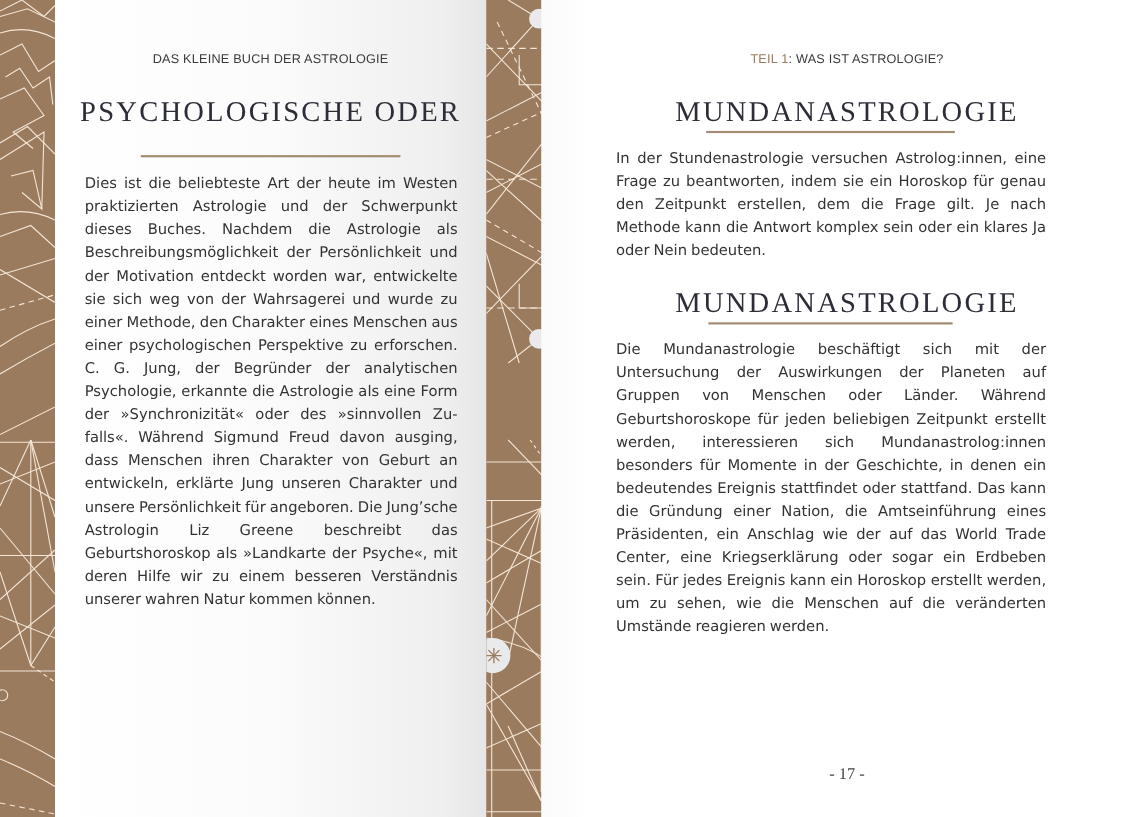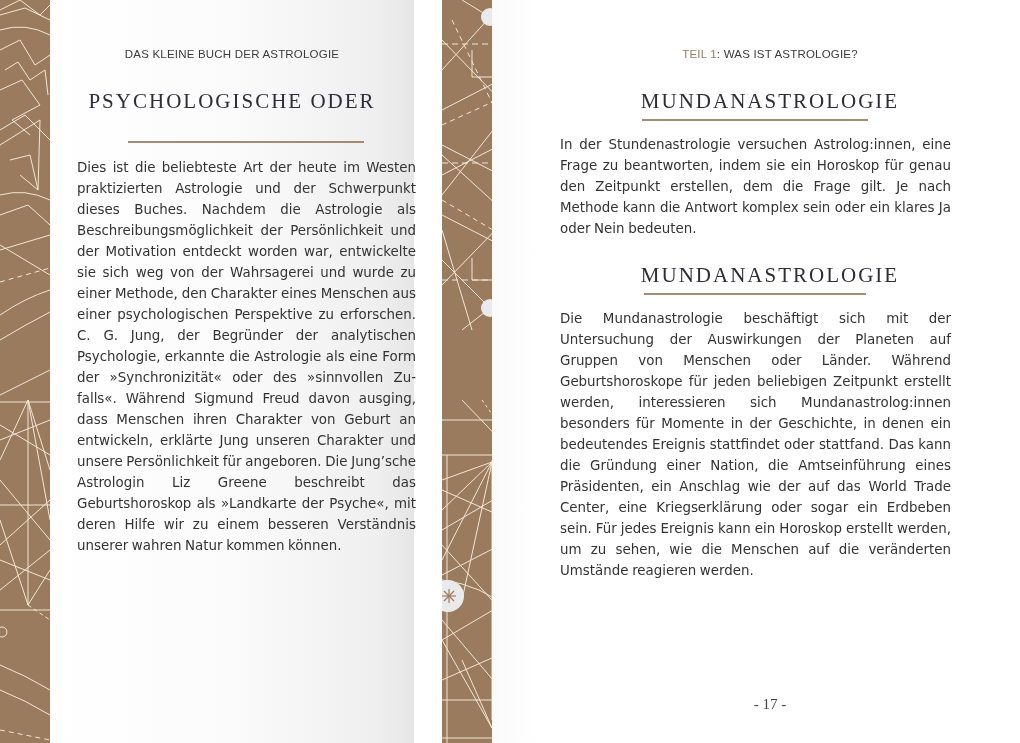--- a/index.html
+++ b/index.html
@@ -15,21 +15,21 @@
     overflow: hidden;
   }
   .strip svg { position: absolute; top: 0; left: 0; }
   #strip-left { left: 0; width: 50px; }
   #strip-mid { left: 442px; width: 68px; }
 
   .page {
     position: absolute; top: 0; height: 743px;
   }
   #page-left {
-    left: 50px; width: 364px;
+    left: 50px; width: 392px;
     background: linear-gradient(to right, #ffffff 0%, #fbfbfb 50%, #efefef 90%, #e6e6e6 100%);
   }
   #page-right {
     left: 492px; width: 508px;
     background: linear-gradient(to right, #fafafa 0%, #ffffff 8%, #ffffff 100%);
     border-right: 2px solid #cfcfcf;
     padding-left: 48px;
   }
   .running-head {
     position: absolute; top: 48px; left: 0; right: 0;
@@ -37,21 +37,21 @@
     font-family: "Liberation Sans", sans-serif;
     font-size: 11.5px; letter-spacing: 0.2px;
     color: #3b3b3b;
   }
   .running-head .accent { color: #9b7b5e; }
 
   .heading {
     position: absolute; left: 0; right: 0;
     text-align: center;
     font-family: "Liberation Serif", serif;
-    font-size: 21px; letter-spacing: 2px;
+    font-size: 26px; letter-spacing: 2px;
     color: #2d2d38;
     line-height: 23px;
   }
   .rule {
     position: absolute; height: 2px;
     background: #a38c74;
   }
   .body-text {
     position: absolute;
     font-family: "DejaVu Sans", sans-serif;

